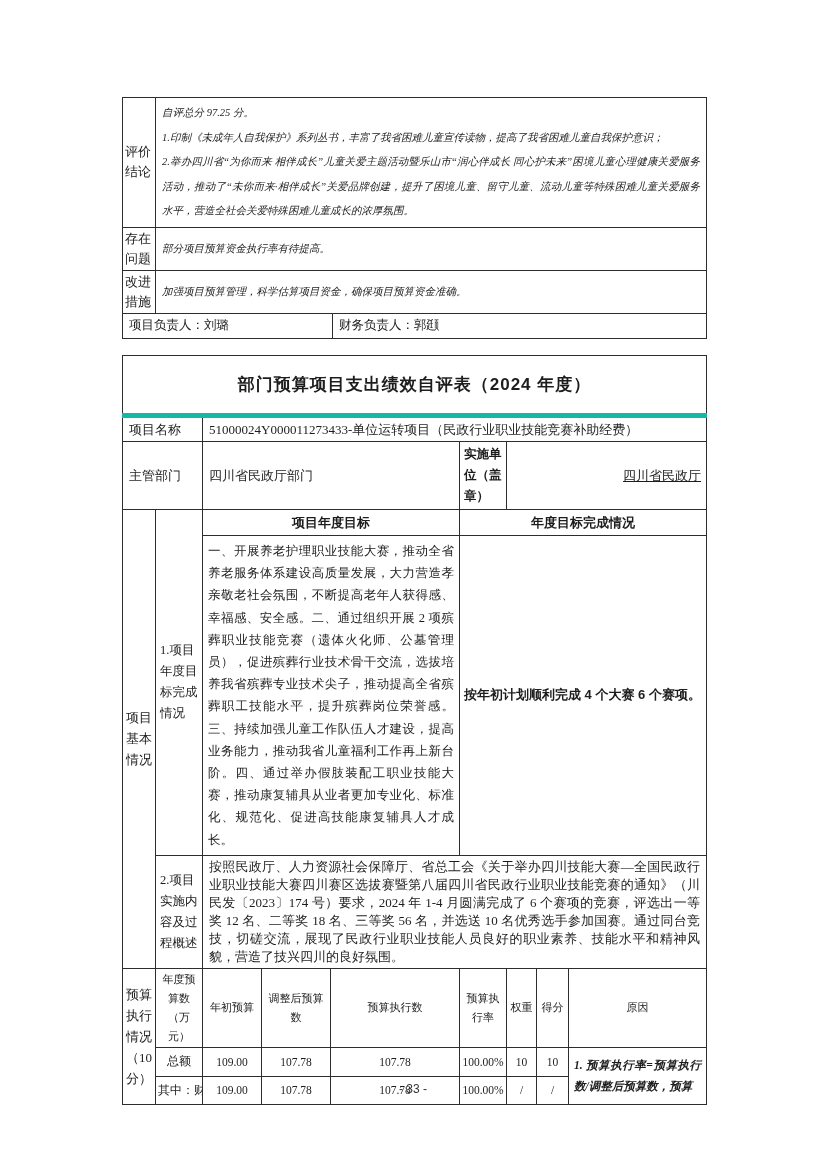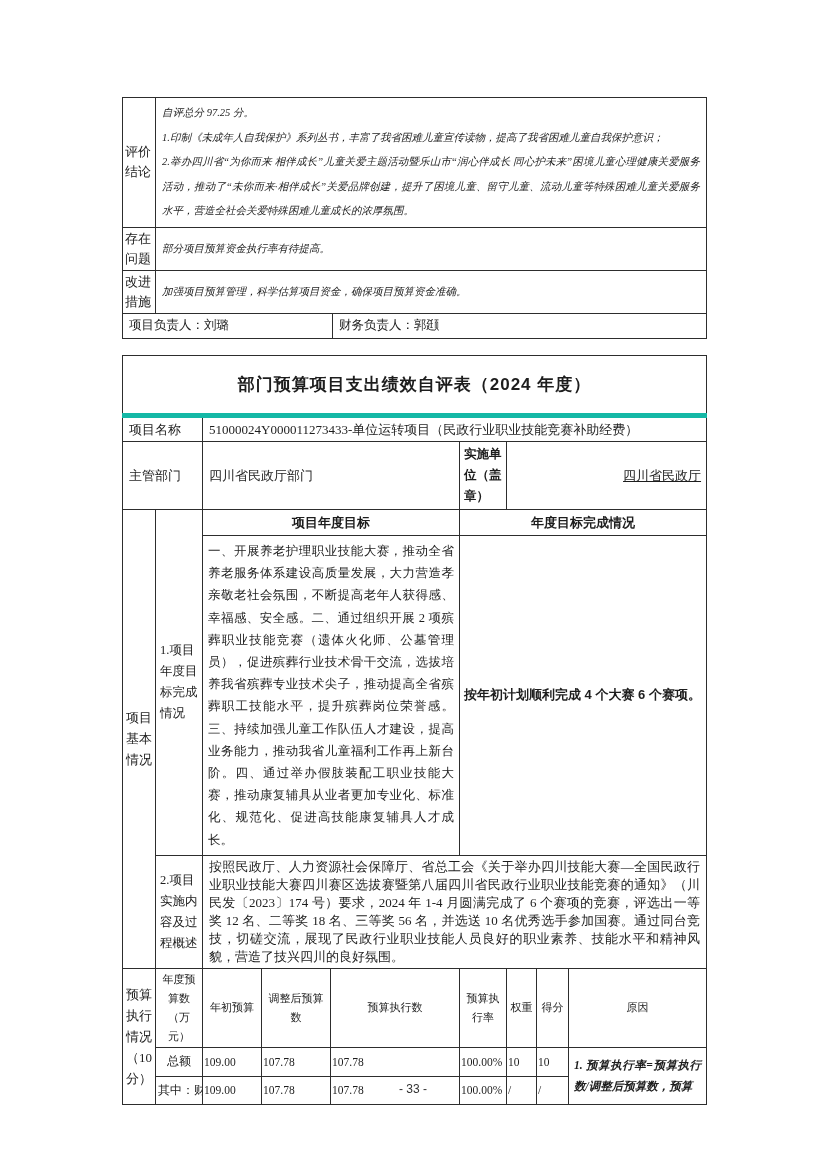--- a/index.html
+++ b/index.html
@@ -29,21 +29,21 @@
   .hdr-bold { font-weight:bold; text-align:center; font-size:13px; }
   .vert { text-align:center; padding:2px 2px; font-size:13px; line-height:21px; }
   .sub-lbl { font-size:12.5px; line-height:21px; padding:2px 4px; }
   .goal-text { font-size:12.5px; line-height:22.2px; text-align:justify;
                vertical-align:top; padding:4px 5px; }
   .completion { font-family:"Liberation Sans", sans-serif; font-weight:bold;
                 font-size:13px; padding:2px 4px; line-height:20px; }
   .impl-text { font-size:13px; line-height:18px; text-align:justify; padding:2px 6px; }
 
   .bh  { font-size:11px; text-align:center; padding:1px 2px; line-height:19px; }
-  .num { font-size:11.5px; padding:1px 1px; }
+  .num { font-size:11.5px; text-align:center; padding:1px 1px; }
   .rowname { font-size:12px; text-align:center; padding:1px 2px; white-space:nowrap; }
   .reason { font-size:11.5px; font-style:italic; font-weight:bold;
             line-height:21px; padding:2px 5px; text-align:justify; }
 
   .pageno { position:absolute; left:0; right:0; top:1082px; text-align:center;
             font-size:12px; font-family:"Liberation Sans", sans-serif; color:#333; }
   .p-gap { margin:0; }
 </style>
 </head>
 <body>

